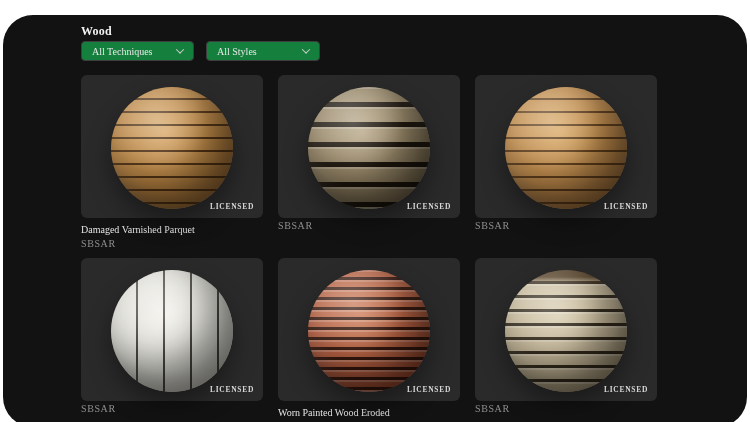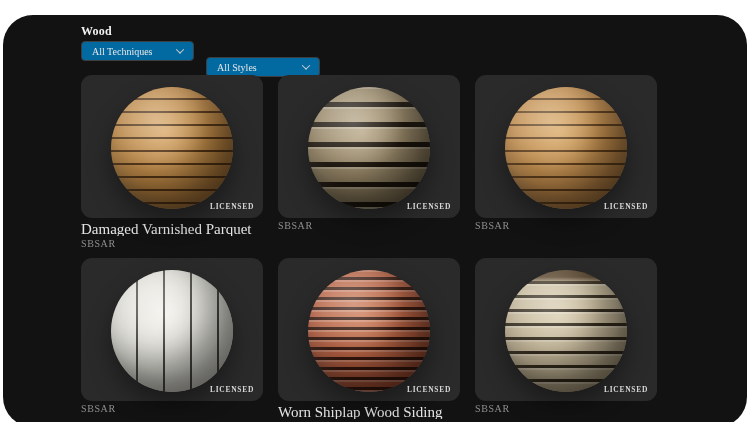--- a/index.html
+++ b/index.html
@@ -27,31 +27,31 @@
     letter-spacing: 0.2px;
   }
   .filters {
     position: absolute;
     left: 78px; top: 26px;
     display: flex;
     gap: 12px;
   }
   .dropdown {
     height: 20px;
-    background: #0369a1;
+    background: #15803d;
     border: 1px solid #3e3e3e;
     border-radius: 4px;
     display: flex;
     align-items: center;
     justify-content: space-between;
     padding: 0 10px;
     cursor: pointer;
   }
   .dropdown.techniques { width: 113px; }
-  .dropdown.styles { width: 114px; margin-top: 16px; }
+  .dropdown.styles { width: 114px; }
   .dropdown .label {
     font-size: 10px;
     color: #e8e8e8;
   }
   .chevron {
     width: 6px; height: 6px;
     border-right: 1.4px solid #cfcfcf;
     border-bottom: 1.4px solid #cfcfcf;
     transform: rotate(45deg) translate(-1px,-1px);
     margin-left: 8px;
@@ -63,21 +63,21 @@
     display: grid;
     grid-template-columns: repeat(3, 182px);
     column-gap: 15px;
     row-gap: 10px;
   }
   .card { width: 182px; cursor: pointer; }
   .tile {
     position: relative;
     width: 182px; height: 143px;
     background: #2b2a2a;
-    border-radius: 11px;
+    border-radius: 6px;
   }
   .sphere {
     position: absolute;
     left: 30px; top: 12px;
     width: 122px; height: 122px;
     border-radius: 50%;
     box-shadow:
       inset -20px -26px 34px rgba(0,0,0,0.45),
       inset 12px 16px 26px rgba(255,255,255,0.10),
       0 12px 24px rgba(0,0,0,0.38);
@@ -85,21 +85,21 @@
   .badge {
     position: absolute;
     right: 9px; bottom: 7px;
     font-size: 7.5px;
     font-weight: bold;
     letter-spacing: 0.7px;
     color: #d8d8d8;
   }
   .card-title {
     margin-top: 5px;
-    font-size: 15px;
+    font-size: 10px;
     line-height: 13px;
     color: #e4e4e4;
     white-space: nowrap;
     overflow: hidden;
   }
   .card-format {
     margin-top: 3px;
     font-size: 10px;
     line-height: 9px;
     letter-spacing: 0.6px;
@@ -156,21 +156,21 @@
       <span class="badge">LICENSED</span>
     </div>
     <div class="card-format">SBSAR</div>
   </div>
 
   <div class="card">
     <div class="tile">
       <div class="sphere" style="background: radial-gradient(circle at 37% 28%, rgba(255, 255, 255, 0.28), rgba(255, 255, 255, 0) 44%), repeating-linear-gradient(rgba(255, 255, 255, 0.2) 0px, rgba(255, 255, 255, 0.2) 2px, rgba(255, 255, 255, 0) 2px, rgba(255, 255, 255, 0) 10px), repeating-linear-gradient(rgba(0, 0, 0, 0) 0px, rgba(0, 0, 0, 0) 7.5px, rgba(40, 16, 8, 0.9) 7.5px, rgba(40, 16, 8, 0.9) 10px), radial-gradient(circle at 44% 36%, rgb(205, 124, 88) 0%, rgb(176, 90, 61) 55%, rgb(87, 31, 16) 100%);"></div>
       <span class="badge">LICENSED</span>
     </div>
-    <div class="card-title">Worn Shiplap Wood Siding</div>
+    <div class="card-title">Worn Painted Wood Eroded</div>
     <div class="card-format">SBSAR</div>
   </div>
 
   <div class="card">
     <div class="tile">
       <div class="sphere" style="background: radial-gradient(circle at 37% 28%, rgba(255, 255, 255, 0.28), rgba(255, 255, 255, 0) 44%), linear-gradient(rgba(74, 53, 28, 0.9) 0px, rgba(74, 53, 28, 0.9) 7px, rgba(0, 0, 0, 0) 14px), repeating-linear-gradient(rgba(255, 255, 255, 0.2) 0px, rgba(255, 255, 255, 0.2) 2px, rgba(255, 255, 255, 0) 2px, rgba(255, 255, 255, 0) 14px), repeating-linear-gradient(rgba(0, 0, 0, 0) 0px, rgba(0, 0, 0, 0) 11.5px, rgba(35, 27, 15, 0.9) 11.5px, rgba(35, 27, 15, 0.9) 14px), radial-gradient(circle at 44% 36%, rgb(217, 205, 176) 0%, rgb(191, 177, 147) 55%, rgb(92, 81, 56) 100%);"></div>
       <span class="badge">LICENSED</span>
     </div>
     <div class="card-format">SBSAR</div>
   </div>

